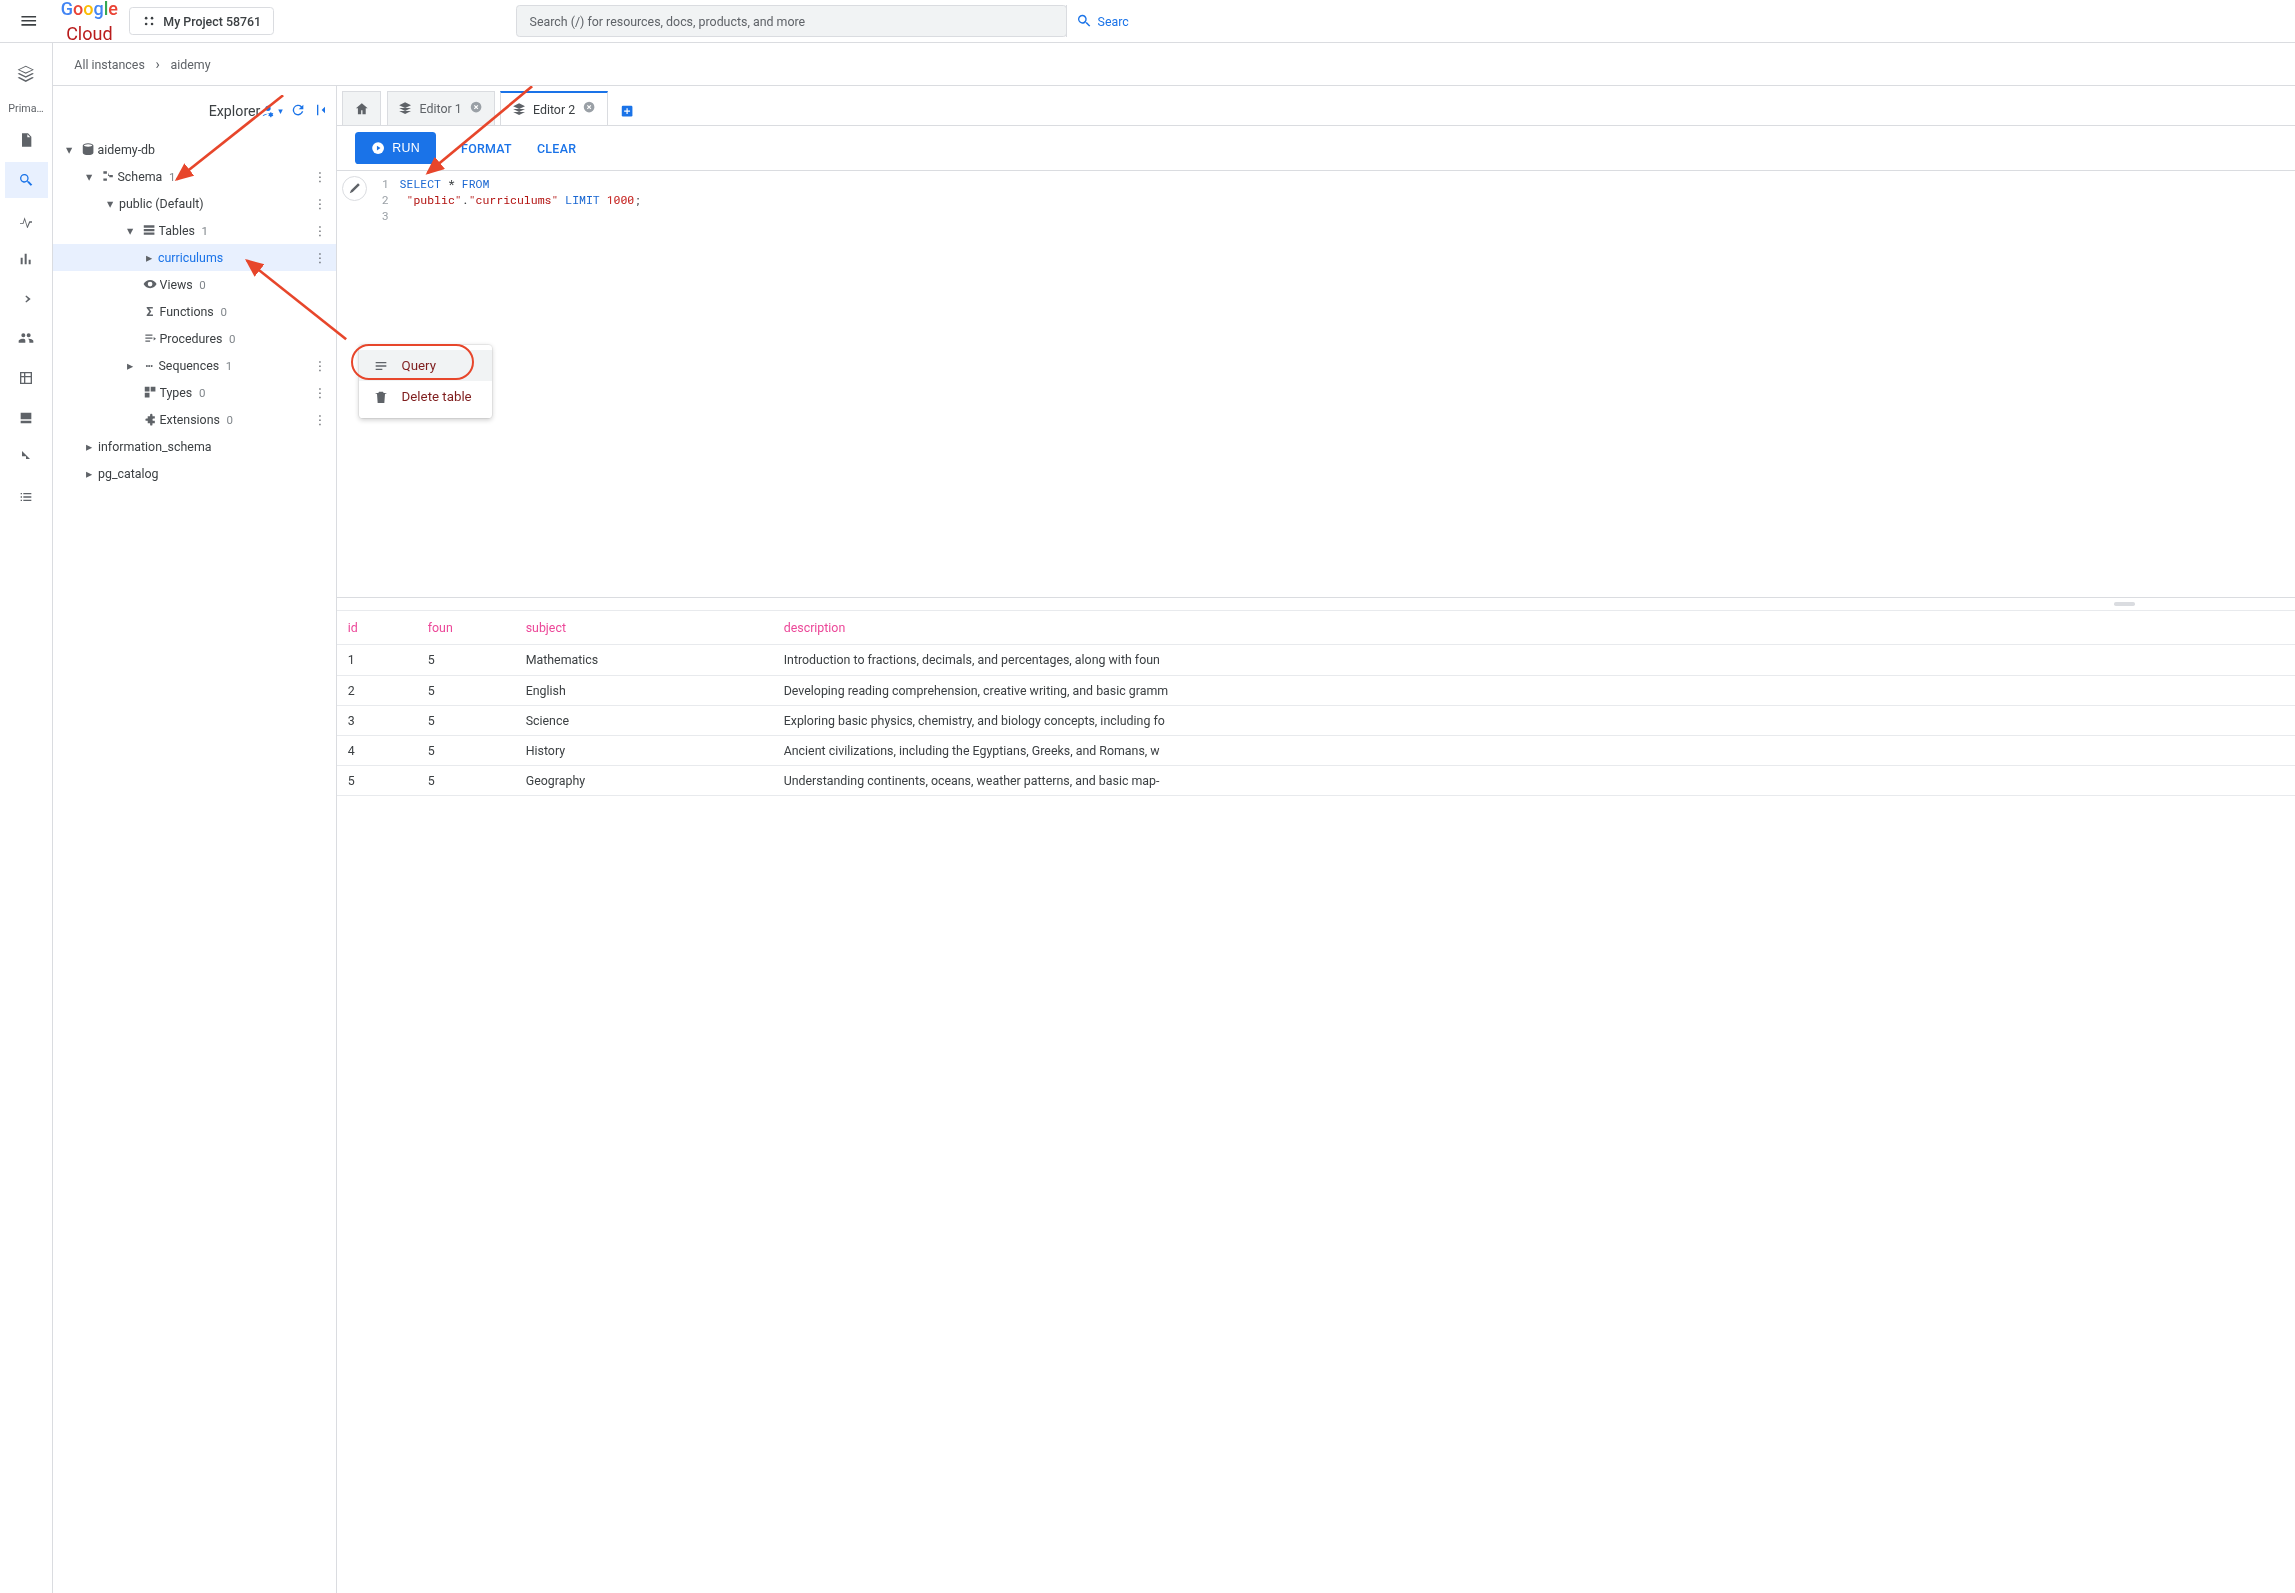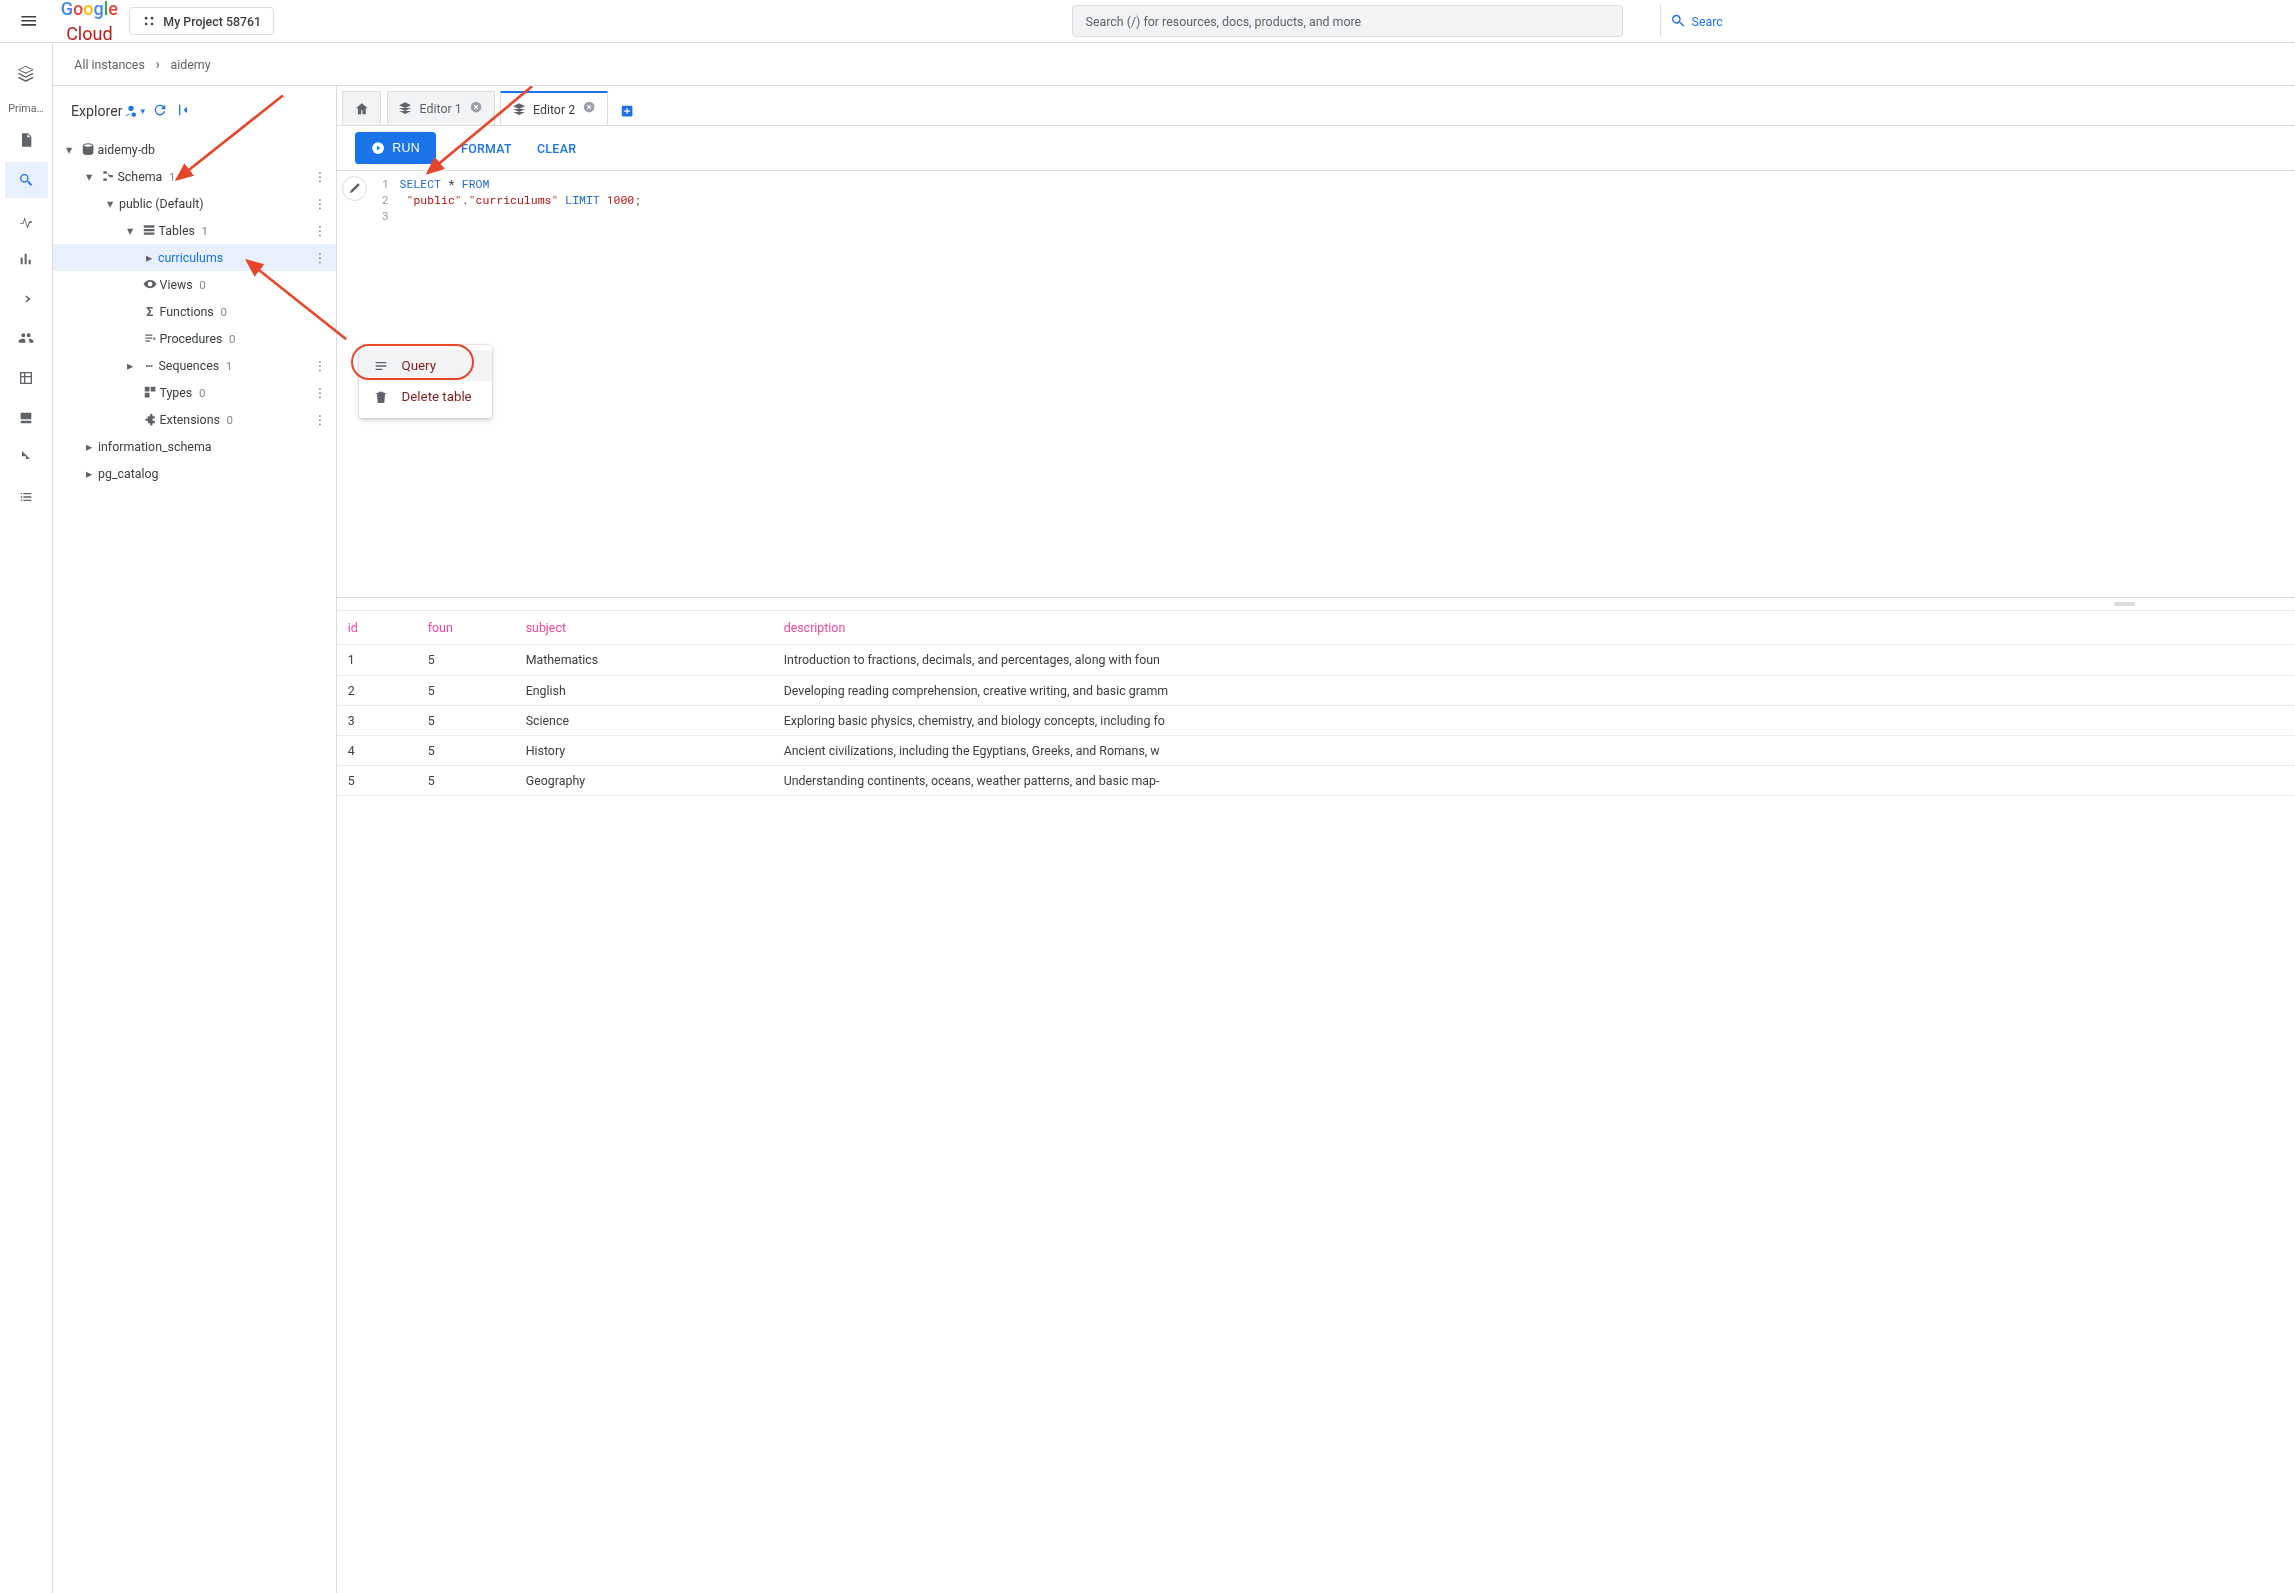--- a/index.html
+++ b/index.html
@@ -4,36 +4,36 @@
 <style>
   * { box-sizing: border-box; margin: 0; padding: 0; }
   html, body { width: 100%; height: 100%; font-family: 'Google Sans', Roboto, Arial, sans-serif; font-size: 12.4px; color: #3c4043; overflow: hidden; background:#fff;}
   .topbar { height: 43px; border-bottom: 0.9px solid #dadce0; display: flex; align-items: center; padding: 0 7.1px; gap: 10.7px; }
   .menu-btn { width: 43px; height: 43px; display:flex; align-items:center; justify-content:center; cursor:pointer;}
   .logo { display:flex; align-items:center; gap:3.6px; font-size:18px;flex-direction:column; }
   .logo .g { font-weight:500;}
   .g1{color:#4285F4}.g2{color:#EA4335}.g3{color:#FBBC04}.g4{color:#4285F4}.g5{color:#34A853}.g6{color:#EA4335}
   .logo .cloud { color:#b91c1c; font-weight:400; margin-left:0;}
   .project-chip { display:flex; align-items:flex-start; gap:7.1px; border:0.9px solid #dadce0; border-radius:3.6px; padding:5.3px 12.4px; font-size:12.4px; color:#3c4043; cursor:pointer; font-weight:500;}
-  .search-wrap { flex:1; display:flex; justify-content:center;gap:38px;}
+  .search-wrap { flex:1; display:flex; }
   .searchbox { flex:1; max-width: 551px; margin-left: 231px; background:#f1f3f4; border:0.9px solid #dadce0; border-radius:3.6px; height:32px; display:flex; align-items:center; padding:0 12.4px; color:#5f6368;}
   .search-right { display:flex; align-items:center; gap:5.3px; color:#1a73e8; padding:0 9px; border-left:0.9px solid #dadce0; height:32px; margin-left:-0.9px;}
   .body { display:flex; height: calc(100% - 43px); }
   .icon-rail { width:53px; border-right:0.9px solid #dadce0; display:flex; flex-direction:column; align-items:center; padding-top:9px; gap:3.6px; }
   .rail-top { height:43px; display:flex; align-items:center; justify-content:center;}
   .rail-label { font-size:10.7px; color:#5f6368; padding:3.6px 5.3px;}
   .rail-item { width:43px; height:36px; display:flex; align-items:center; justify-content:center; border-radius:0; cursor:pointer;}
   .rail-item.active { background:#e8f0fe; color:#1a73e8;}
   .main { flex:1; display:flex; flex-direction:column;}
   .breadcrumb { height:43px; border-bottom:0.9px solid #dadce0; display:flex; align-items:center; padding:0 21.3px; gap:10.7px; color:#5f6368;}
   .breadcrumb a { color:#5f6368; text-decoration:none;}
   .content { flex:1; display:flex; overflow:hidden;}
   
   .explorer { width:284px; border-right:0.9px solid #dadce0; display:flex; flex-direction:column; position:relative;}
-  .explorer-head { height:50px; display:flex; align-items:center; justify-content:flex-start; padding:0 7.1px 0 18px;}
+  .explorer-head { height:50px; display:flex; align-items:center; justify-content:flex-end; padding:0 7.1px 0 18px;}
   .explorer-head h2 { font-size:14.2px; font-weight:400; color:#3c4043;}
   .explorer-head .tools { display:flex; align-items:center; gap:7.1px; color:#1a73e8;}
   .tree { flex:1; overflow:auto; font-size:12.4px; color:#3c4043;}
   .tree-row { display:flex; align-items:center; height:27px; padding-right:5.3px; cursor:pointer; position:relative;}
   .tree-row.selected { background:#e8f0fe;}
   .tree-row .exp { width:18px; display:flex; justify-content:center; color:#5f6368;}
   .tree-row .ic { width:19.5px; display:flex; justify-content:center; color:#5f6368;}
   .tree-row .lbl { flex:1; white-space:nowrap; overflow:hidden; text-overflow:ellipsis;}
   .tree-row .cnt { color:#80868b; margin-left:3.6px; font-size:11.5px;}
   .tree-row .more { width:21.3px; color:#5f6368; display:flex; justify-content:center;}

